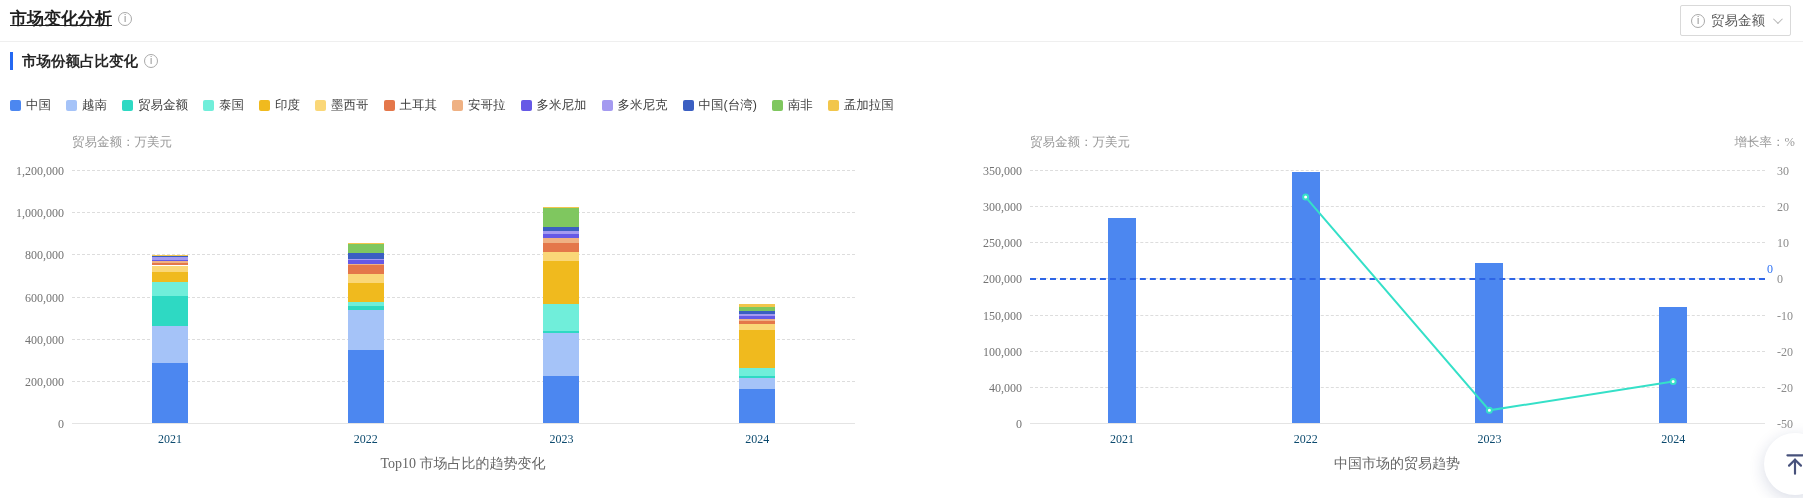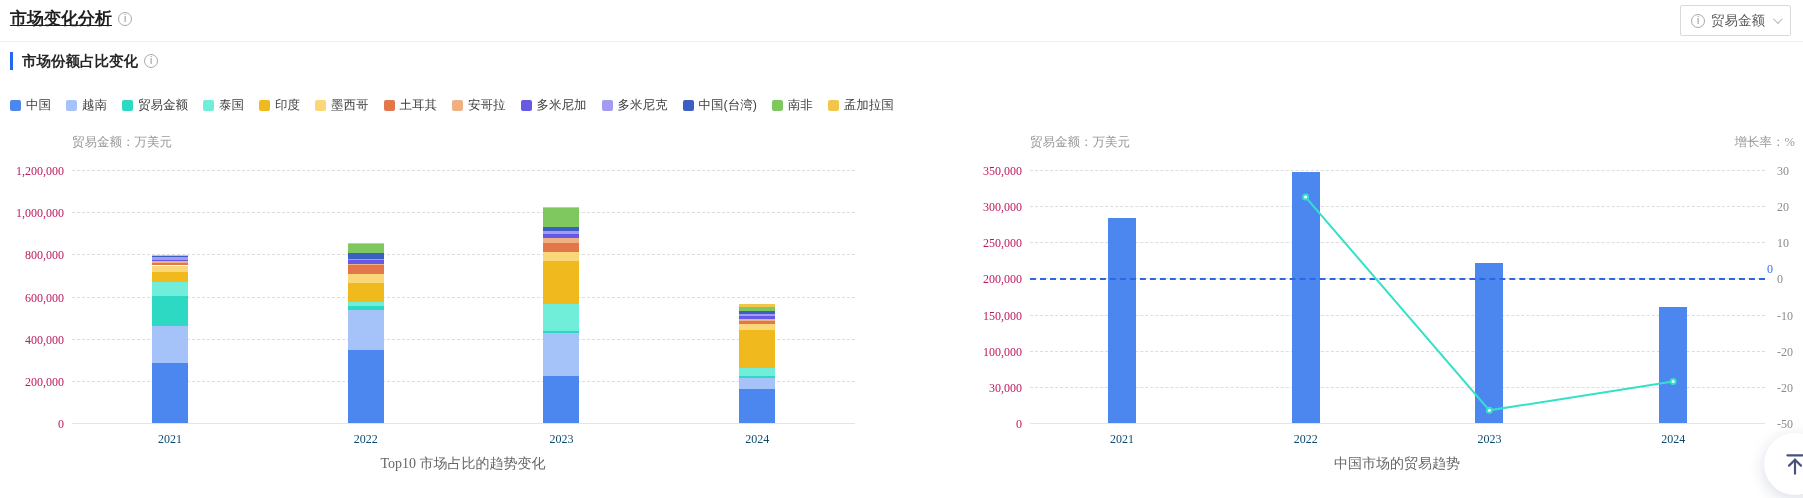--- a/index.html
+++ b/index.html
@@ -21,21 +21,21 @@
   .legend { position:absolute; left:10px; top:97px; display:flex; gap:15px; align-items:center;
             font-size:12.5px; color:#404040; white-space:nowrap; }
   .legend-item { display:flex; align-items:center; gap:5px; cursor:pointer; }
   .legend-swatch { width:11px; height:11px; border-radius:2px; }
   .chart { position:absolute; top:118px;font-family:Liberation Serif, serif; }
   #chart1 { left:0; width:880px; height:365px; }
   #chart2 { left:980px; width:823px; height:365px; }
   .unit-label { position:absolute; font-size:12.5px; color:#999; }
   .gridline { position:absolute; height:0; border-top:1px dashed #ddd; }
   .gridline.solid { border-top:1px solid #e4e4e4; }
-  .ytick { position:absolute; font-size:12px; color:#be185d; text-align:right; transform:translateY(-6px); }
+  .ytick { position:absolute; font-size:12px; color:#737373; text-align:right; transform:translateY(-6px); }
   .ytick-r { position:absolute; font-size:12px; color:#8c8c8c; text-align:left; transform:translateY(-6px); }
   .xtick { position:absolute; font-size:12px; color:#0c4a6e; transform:translateX(-50%); }
   .bar-seg { position:absolute; }
   .chart-title { position:absolute; font-size:14px; color:#666; transform:translateX(-50%); white-space:nowrap; }
   .markline { position:absolute; height:0; border-top:2px dashed #2e65e5; }
   .markline-label { position:absolute; font-size:12px; color:#2e72f5; transform:translate(2px,-16px); }
   svg.overlay { position:absolute; left:0; top:0; pointer-events:none; }
   .back-top { position:absolute; left:1764px; top:433px; width:62px; height:62px; border-radius:50%;
               background:#fff; box-shadow:0 4px 16px rgba(20,40,100,.16); display:flex;
               align-items:center; justify-content:center; cursor:pointer; }
@@ -205,21 +205,21 @@
     <div class="gridline" style="left: 50px; top: 160.429px; width: 735px;"></div>
     <div class="ytick" style="left: 0px; top: 160.429px; width: 42px;">200,000</div>
     <div class="ytick-r" style="left: 797px; top: 160.429px;">0</div>
     <div class="gridline" style="left: 50px; top: 196.571px; width: 735px;"></div>
     <div class="ytick" style="left: 0px; top: 196.571px; width: 42px;">150,000</div>
     <div class="ytick-r" style="left: 797px; top: 196.571px;">-10</div>
     <div class="gridline" style="left: 50px; top: 232.714px; width: 735px;"></div>
     <div class="ytick" style="left: 0px; top: 232.714px; width: 42px;">100,000</div>
     <div class="ytick-r" style="left: 797px; top: 232.714px;">-20</div>
     <div class="gridline" style="left: 50px; top: 268.857px; width: 735px;"></div>
-    <div class="ytick" style="left: 0px; top: 268.857px; width: 42px;">30,000</div>
+    <div class="ytick" style="left: 0px; top: 268.857px; width: 42px;">40,000</div>
     <div class="ytick-r" style="left: 797px; top: 268.857px;">-20</div>
     <div class="gridline solid" style="left: 50px; top: 305px; width: 735px;"></div>
     <div class="ytick" style="left: 0px; top: 305px; width: 42px;">0</div>
     <div class="ytick-r" style="left: 797px; top: 305px;">-50</div>
     <div class="xtick" style="left: 141.875px; top: 314px;">2021</div>
     <div class="bar-seg" style="left: 127.875px; width: 28px; top: 100.431px; height: 204.569px; background: rgb(76, 135, 240);"></div>
     <div class="xtick" style="left: 325.625px; top: 314px;">2022</div>
     <div class="bar-seg" style="left: 311.625px; width: 28px; top: 54.1686px; height: 250.831px; background: rgb(76, 135, 240);"></div>
     <div class="xtick" style="left: 509.375px; top: 314px;">2023</div>
     <div class="bar-seg" style="left: 495.375px; width: 28px; top: 144.526px; height: 160.474px; background: rgb(76, 135, 240);"></div>

